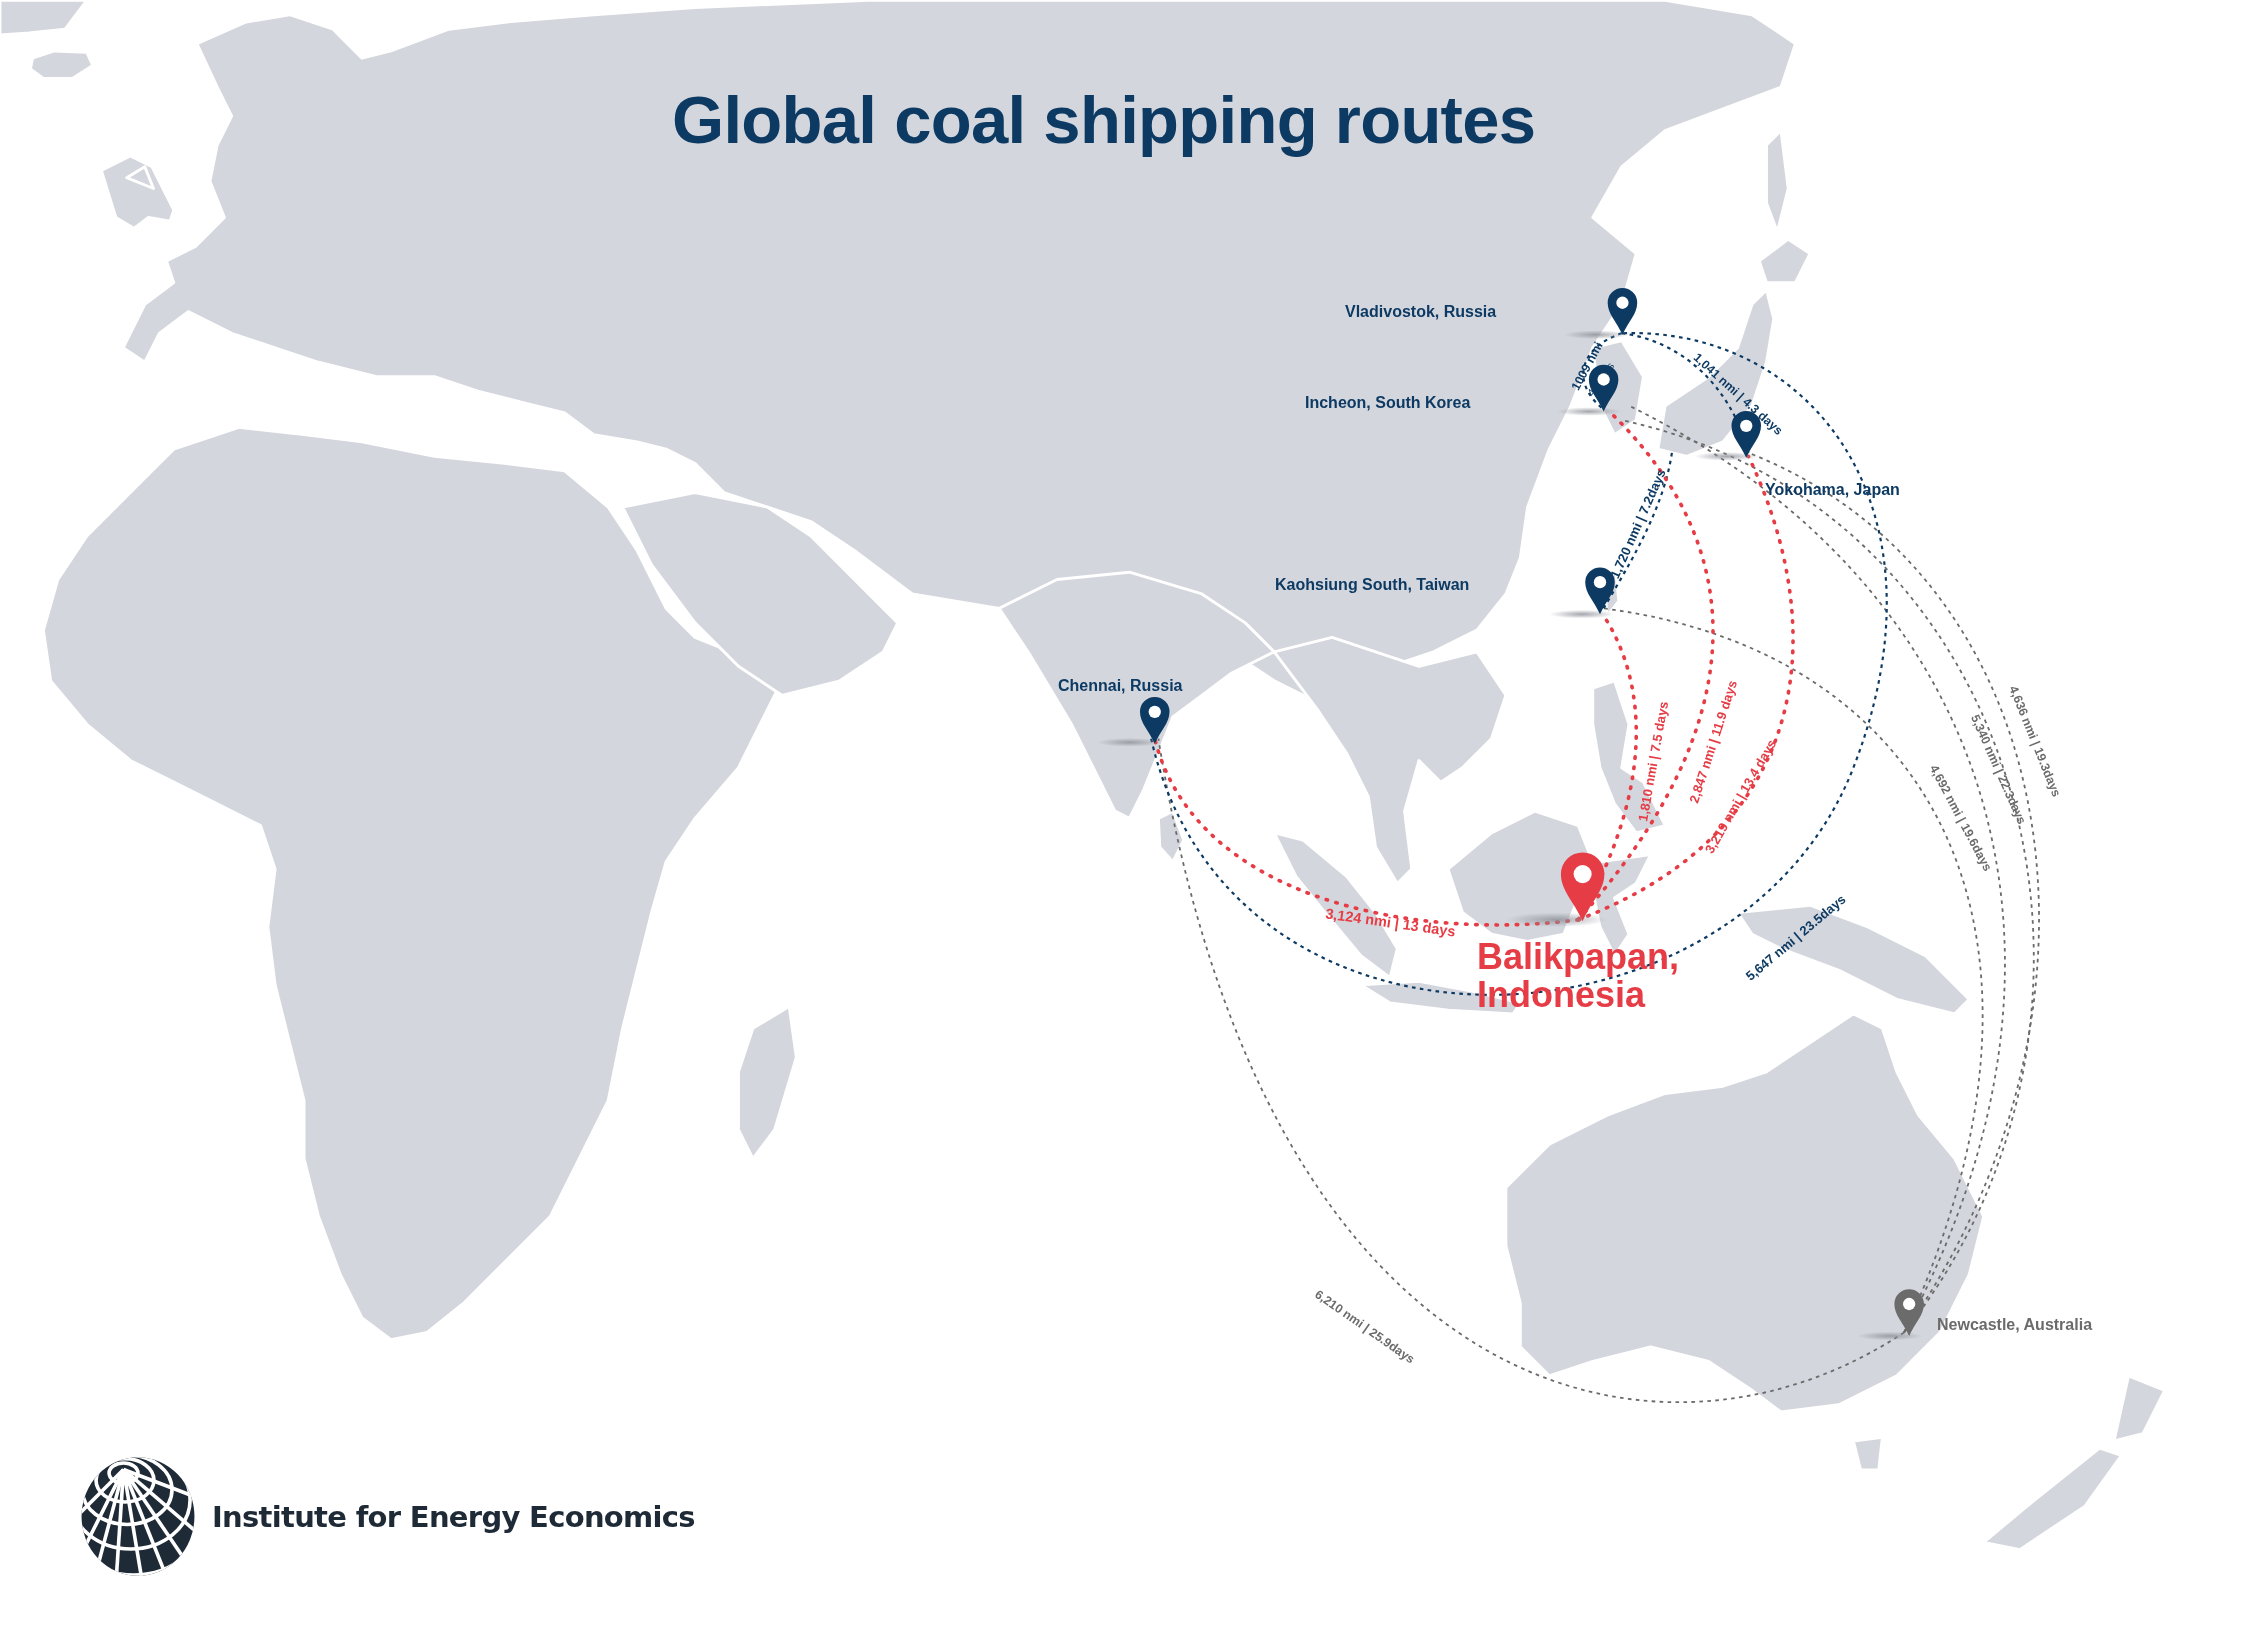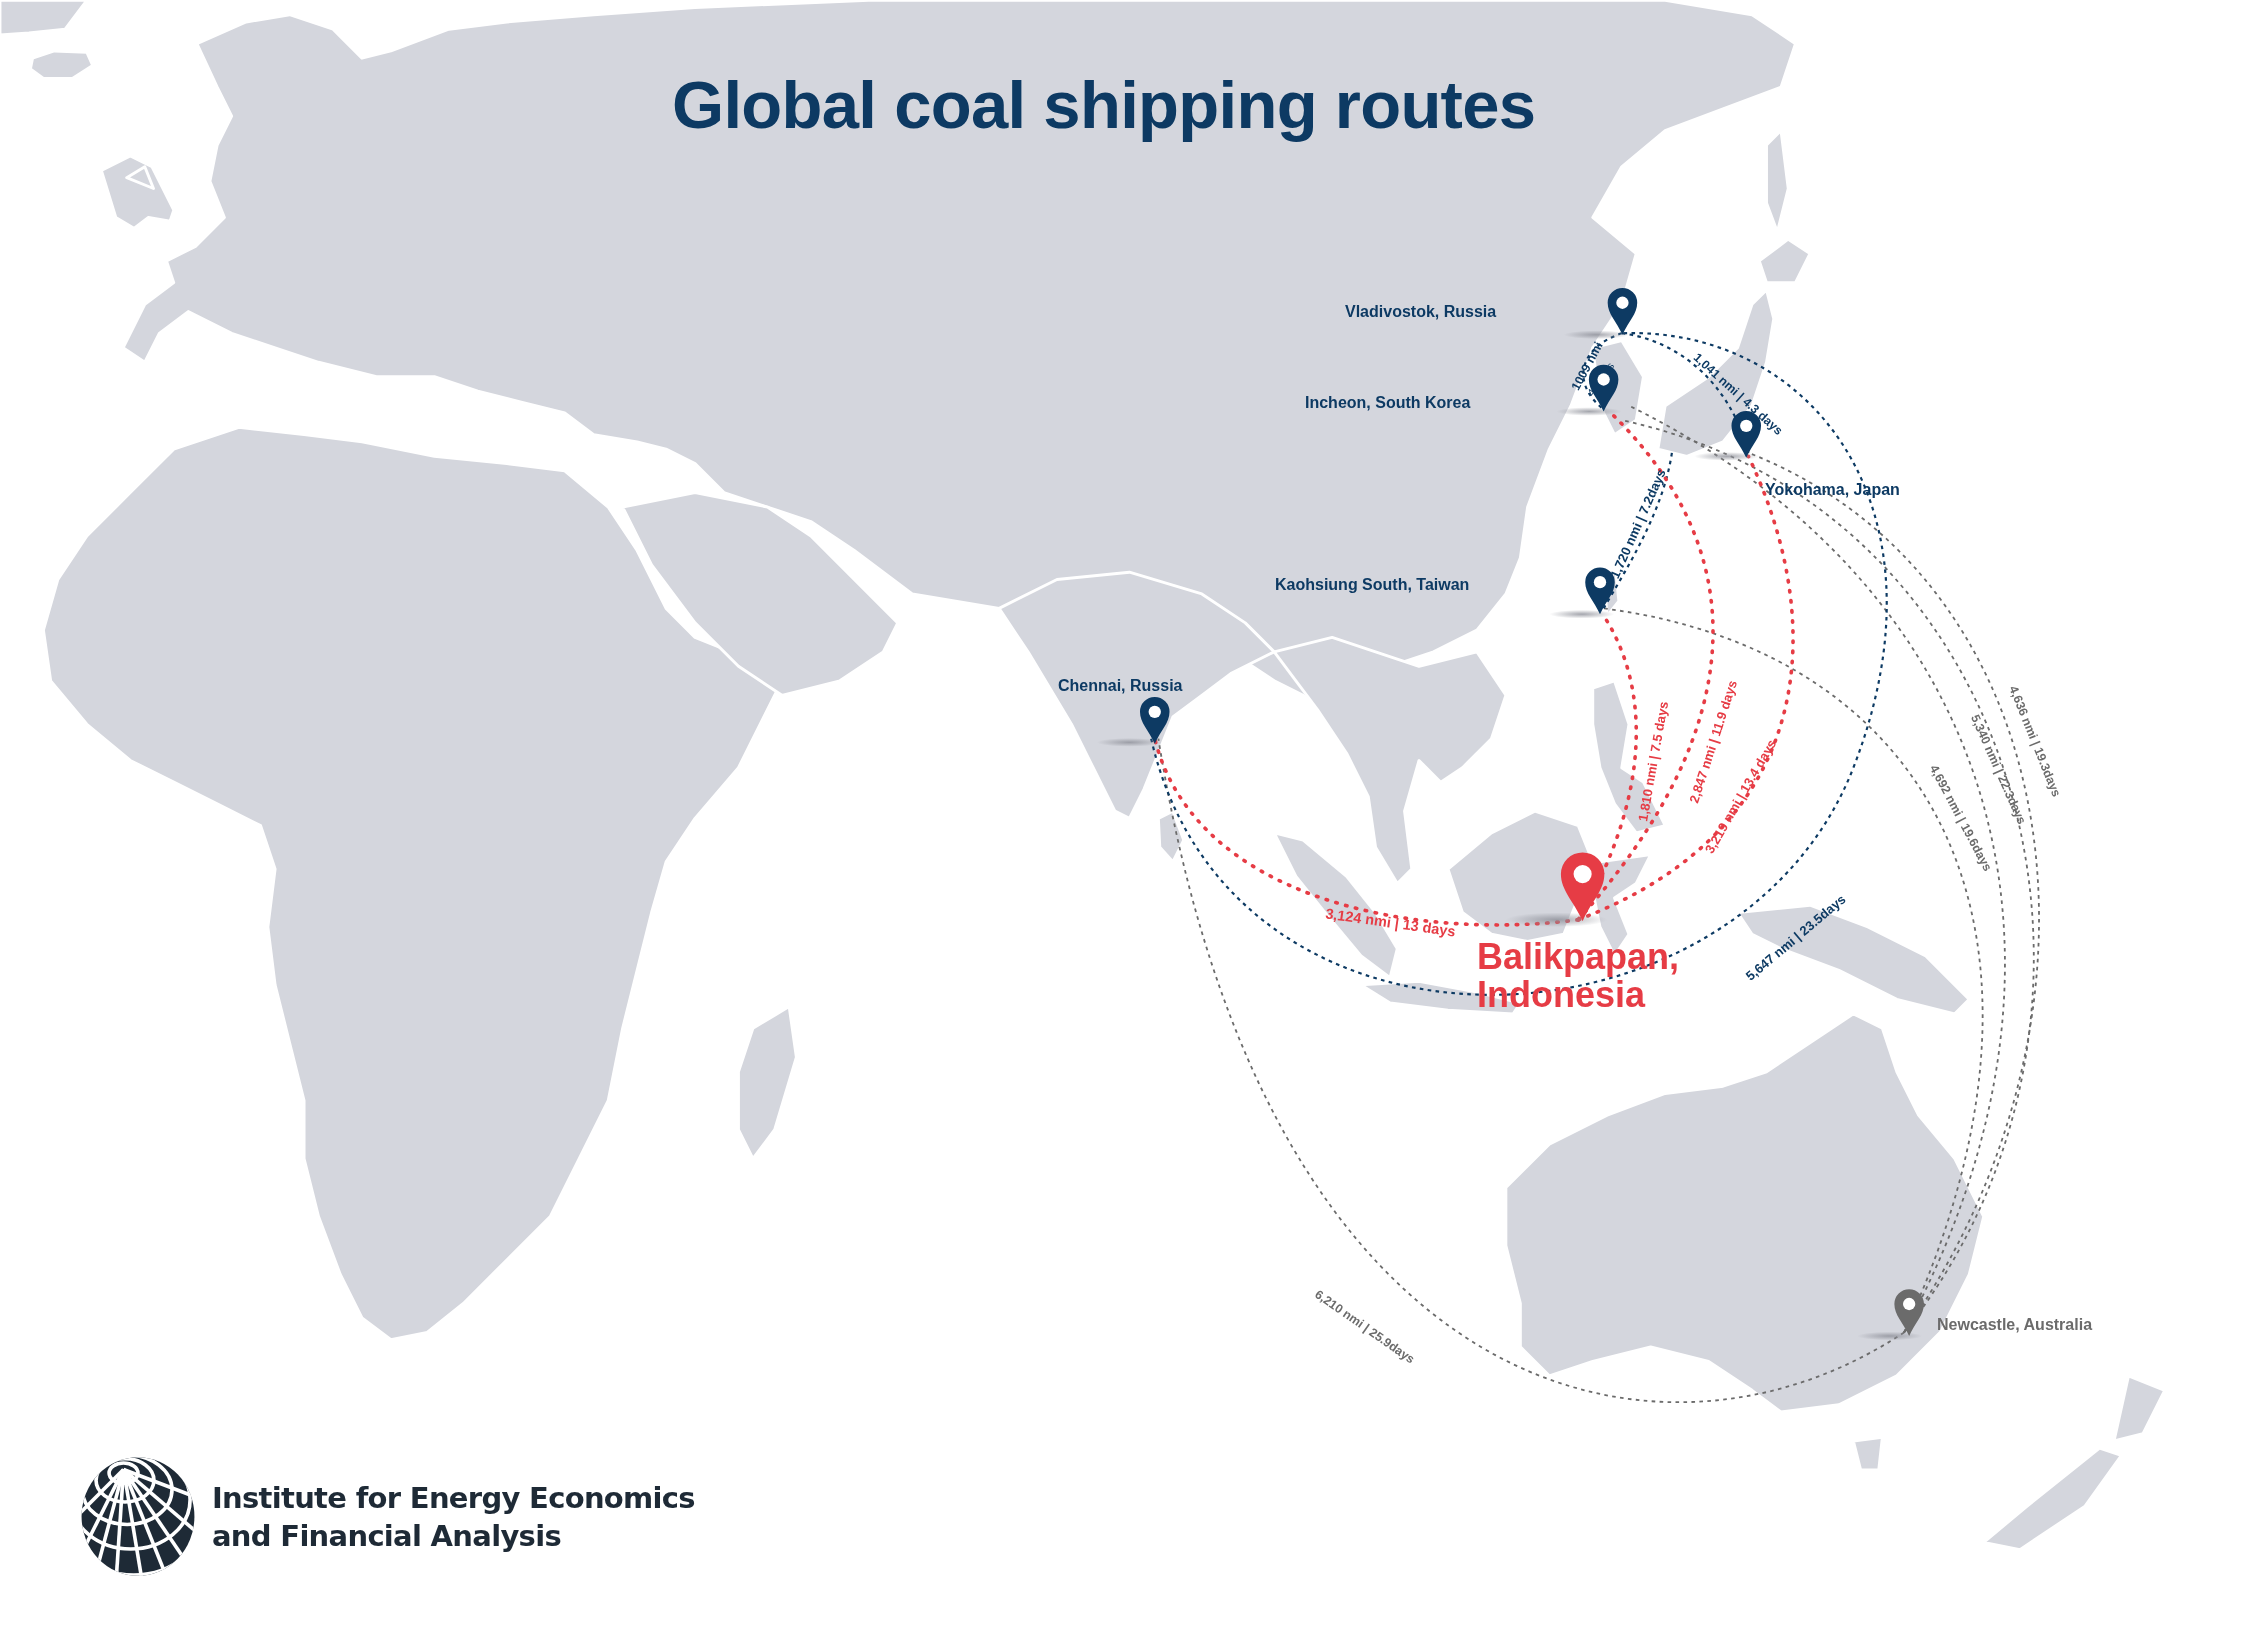--- a/index.html
+++ b/index.html
@@ -1,19 +1,19 @@
 <!DOCTYPE html>
 <html style="font-size:11.6px"><head>
 <meta charset="utf-8">
 <style>
   html, body { margin:0; padding:0; background:#ffffff; }
   body { width:2261px; height:1636px; position:relative; overflow:hidden; font-family:"Liberation Sans", sans-serif; }
   #map { position:absolute; left:0; top:0; width:2261px; height:1636px; }
   .land { fill:#d4d6dd; stroke:#ffffff; stroke-width:4; stroke-linejoin:round; }
-  .title { position:absolute; left:672px; top:66px; font-family:"Liberation Sans", sans-serif; font-weight:bold; font-size:67px; color:#0d3a63; letter-spacing:-0.7px; white-space:nowrap; }
+  .title { position:absolute; left:672px; top:81px; font-family:"Liberation Sans", sans-serif; font-weight:bold; font-size:67px; color:#0d3a63; letter-spacing:-0.7px; white-space:nowrap; }
   .city { position:absolute; font-family:"Liberation Sans", sans-serif; font-weight:bold; color:#0d3a63; font-size:16px; white-space:nowrap; }
   .city.origin { color:#e63c45; font-size:36px; line-height:38px; text-align:left; }
   .city.grey { color:#6b6b6b; }
   .logo { position:absolute; left:80px; top:1455px; display:flex; align-items:center; }
   .logo-text { margin-left:16px; font-family:"DejaVu Sans", sans-serif; font-weight:bold; font-size:29px; line-height:38px; color:#1e2a36; letter-spacing:-0.7px; }
   .rlabel { font-family:"Liberation Sans", sans-serif; font-weight:bold; }
 </style>
 </head>
 <body>
 
@@ -170,16 +170,15 @@
       <line x1="60" y1="20" x2="85" y2="170"></line>
       <line x1="60" y1="20" x2="120" y2="170"></line>
       <line x1="60" y1="20" x2="155" y2="160"></line>
       <line x1="60" y1="20" x2="165" y2="110"></line>
       <line x1="60" y1="20" x2="165" y2="60"></line>
       <line x1="60" y1="20" x2="0" y2="80"></line>
     </g>
   </svg>
   <div class="logo-text">
     <div>Institute for Energy Economics</div>
-    <div>and Financial Analysis</div>
   </div>
 </div>
 
 
 </body></html>

